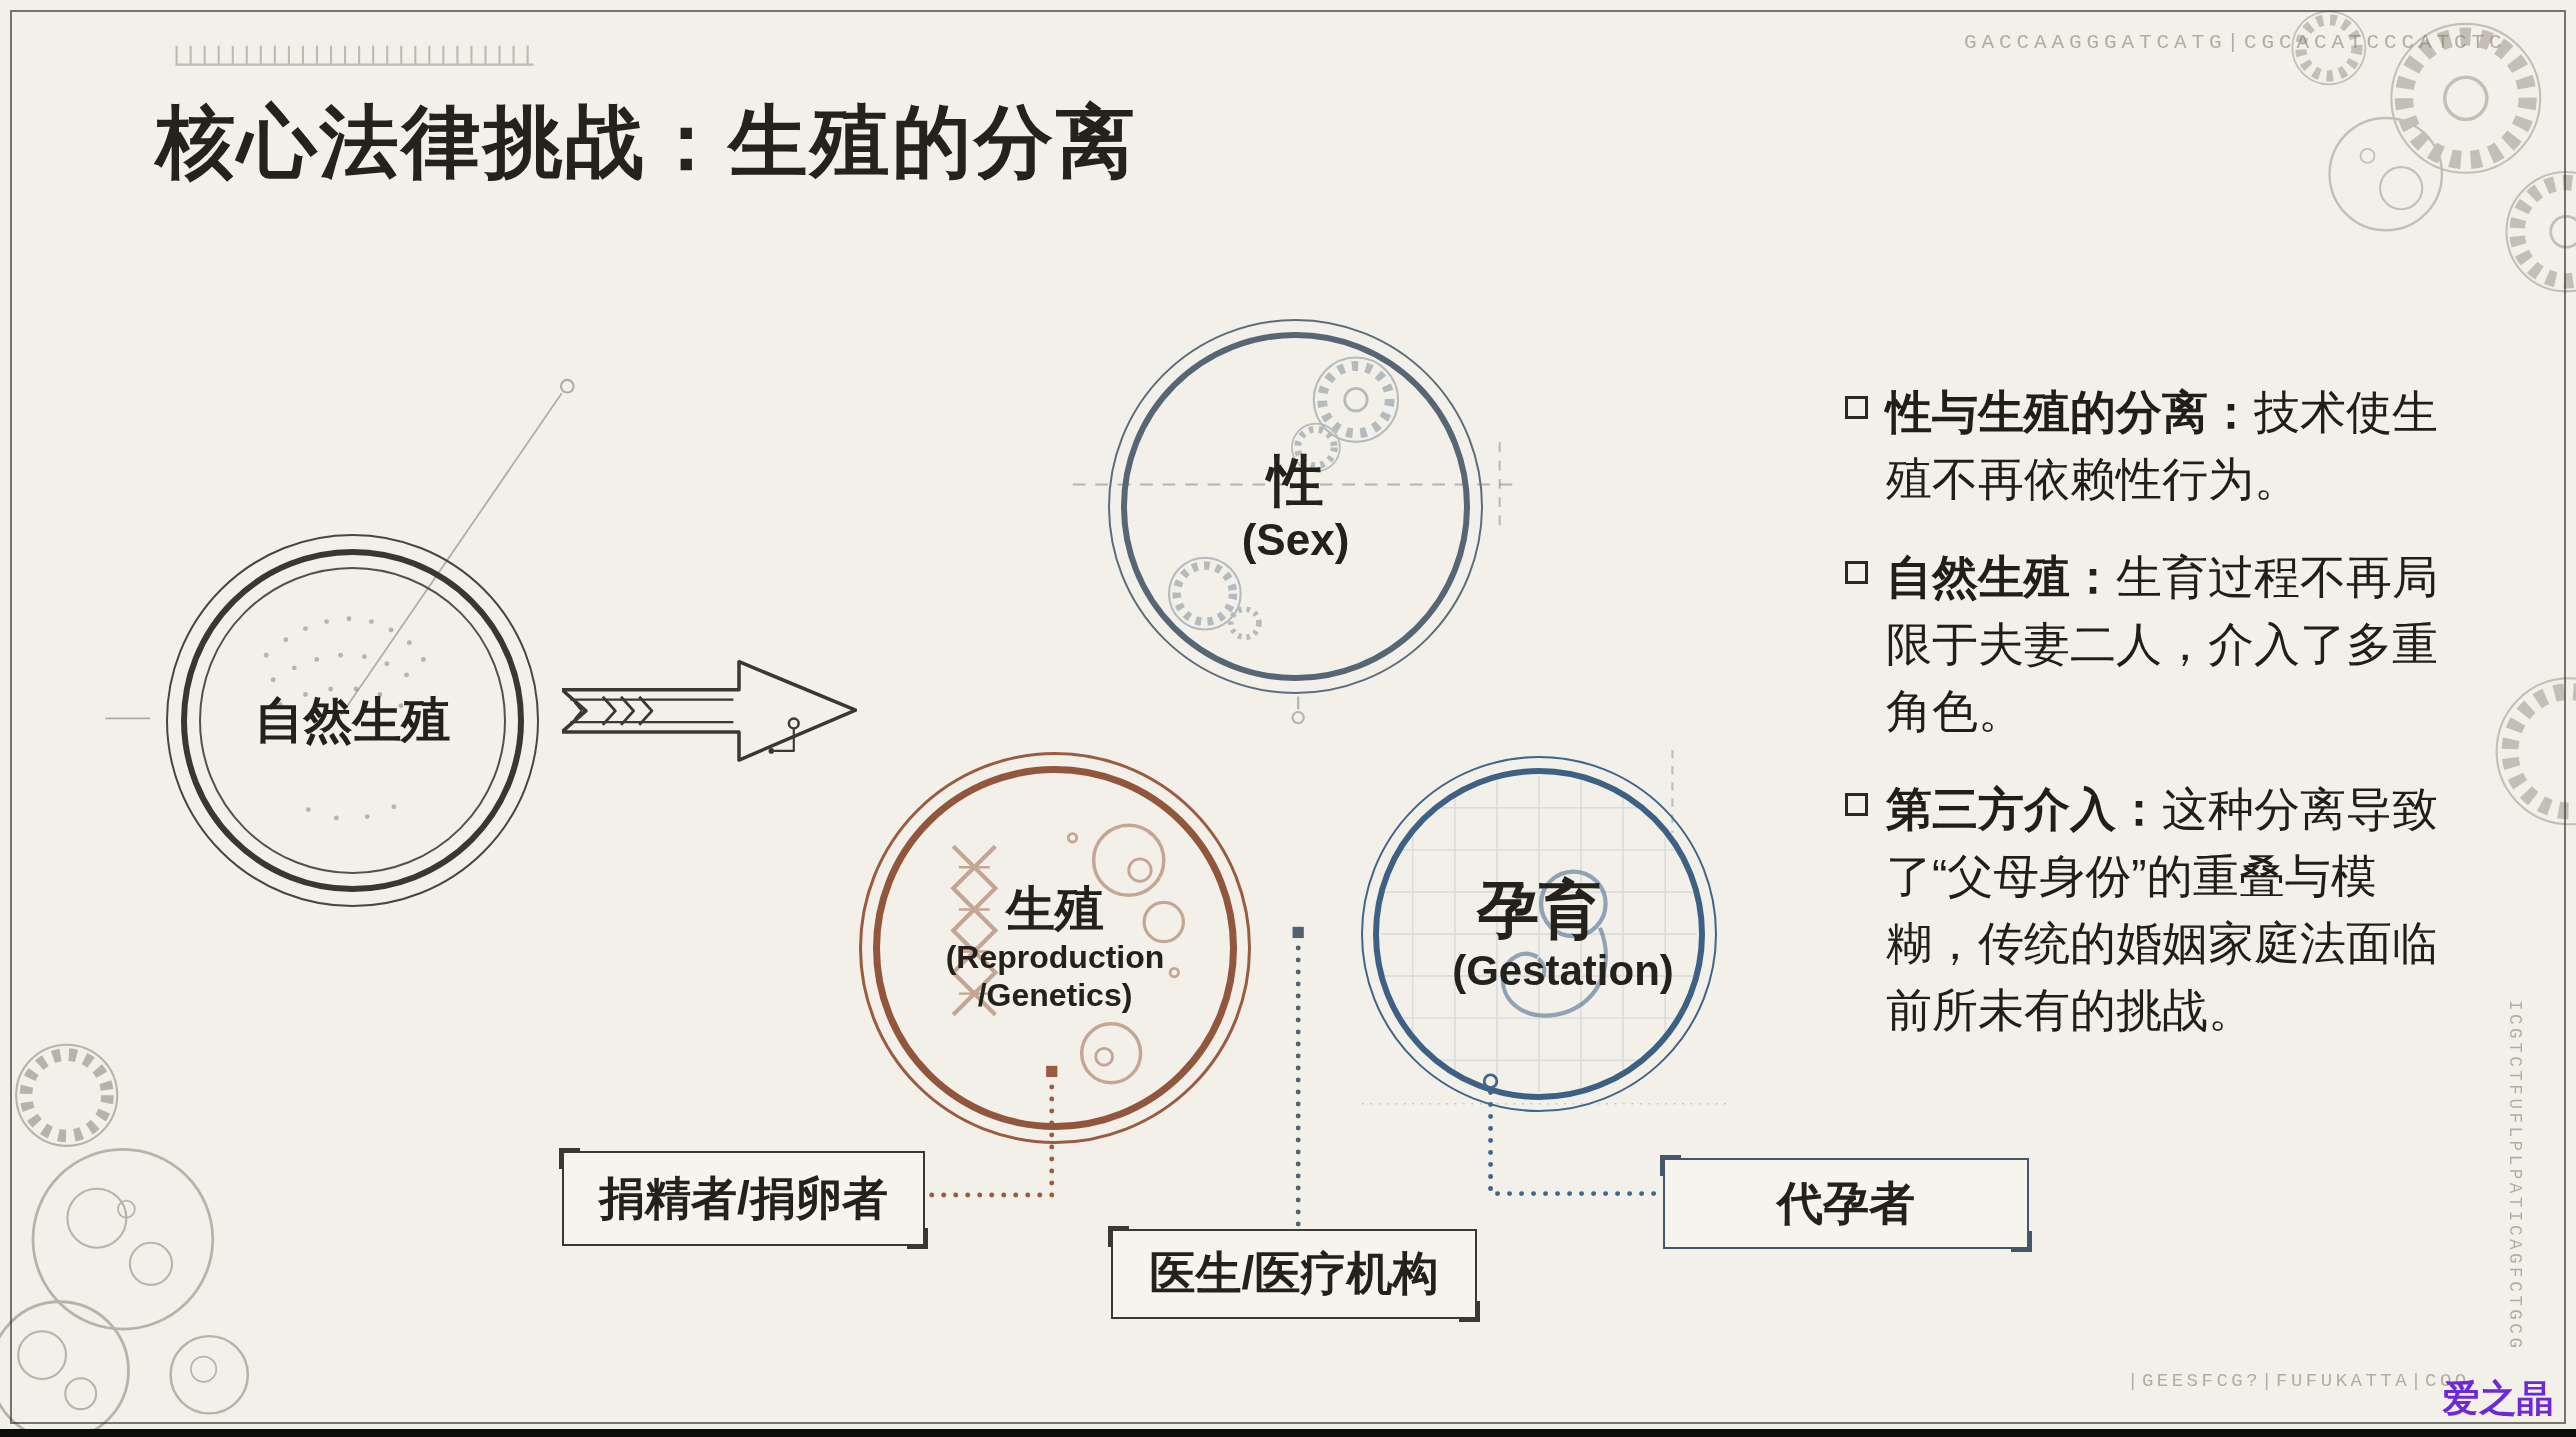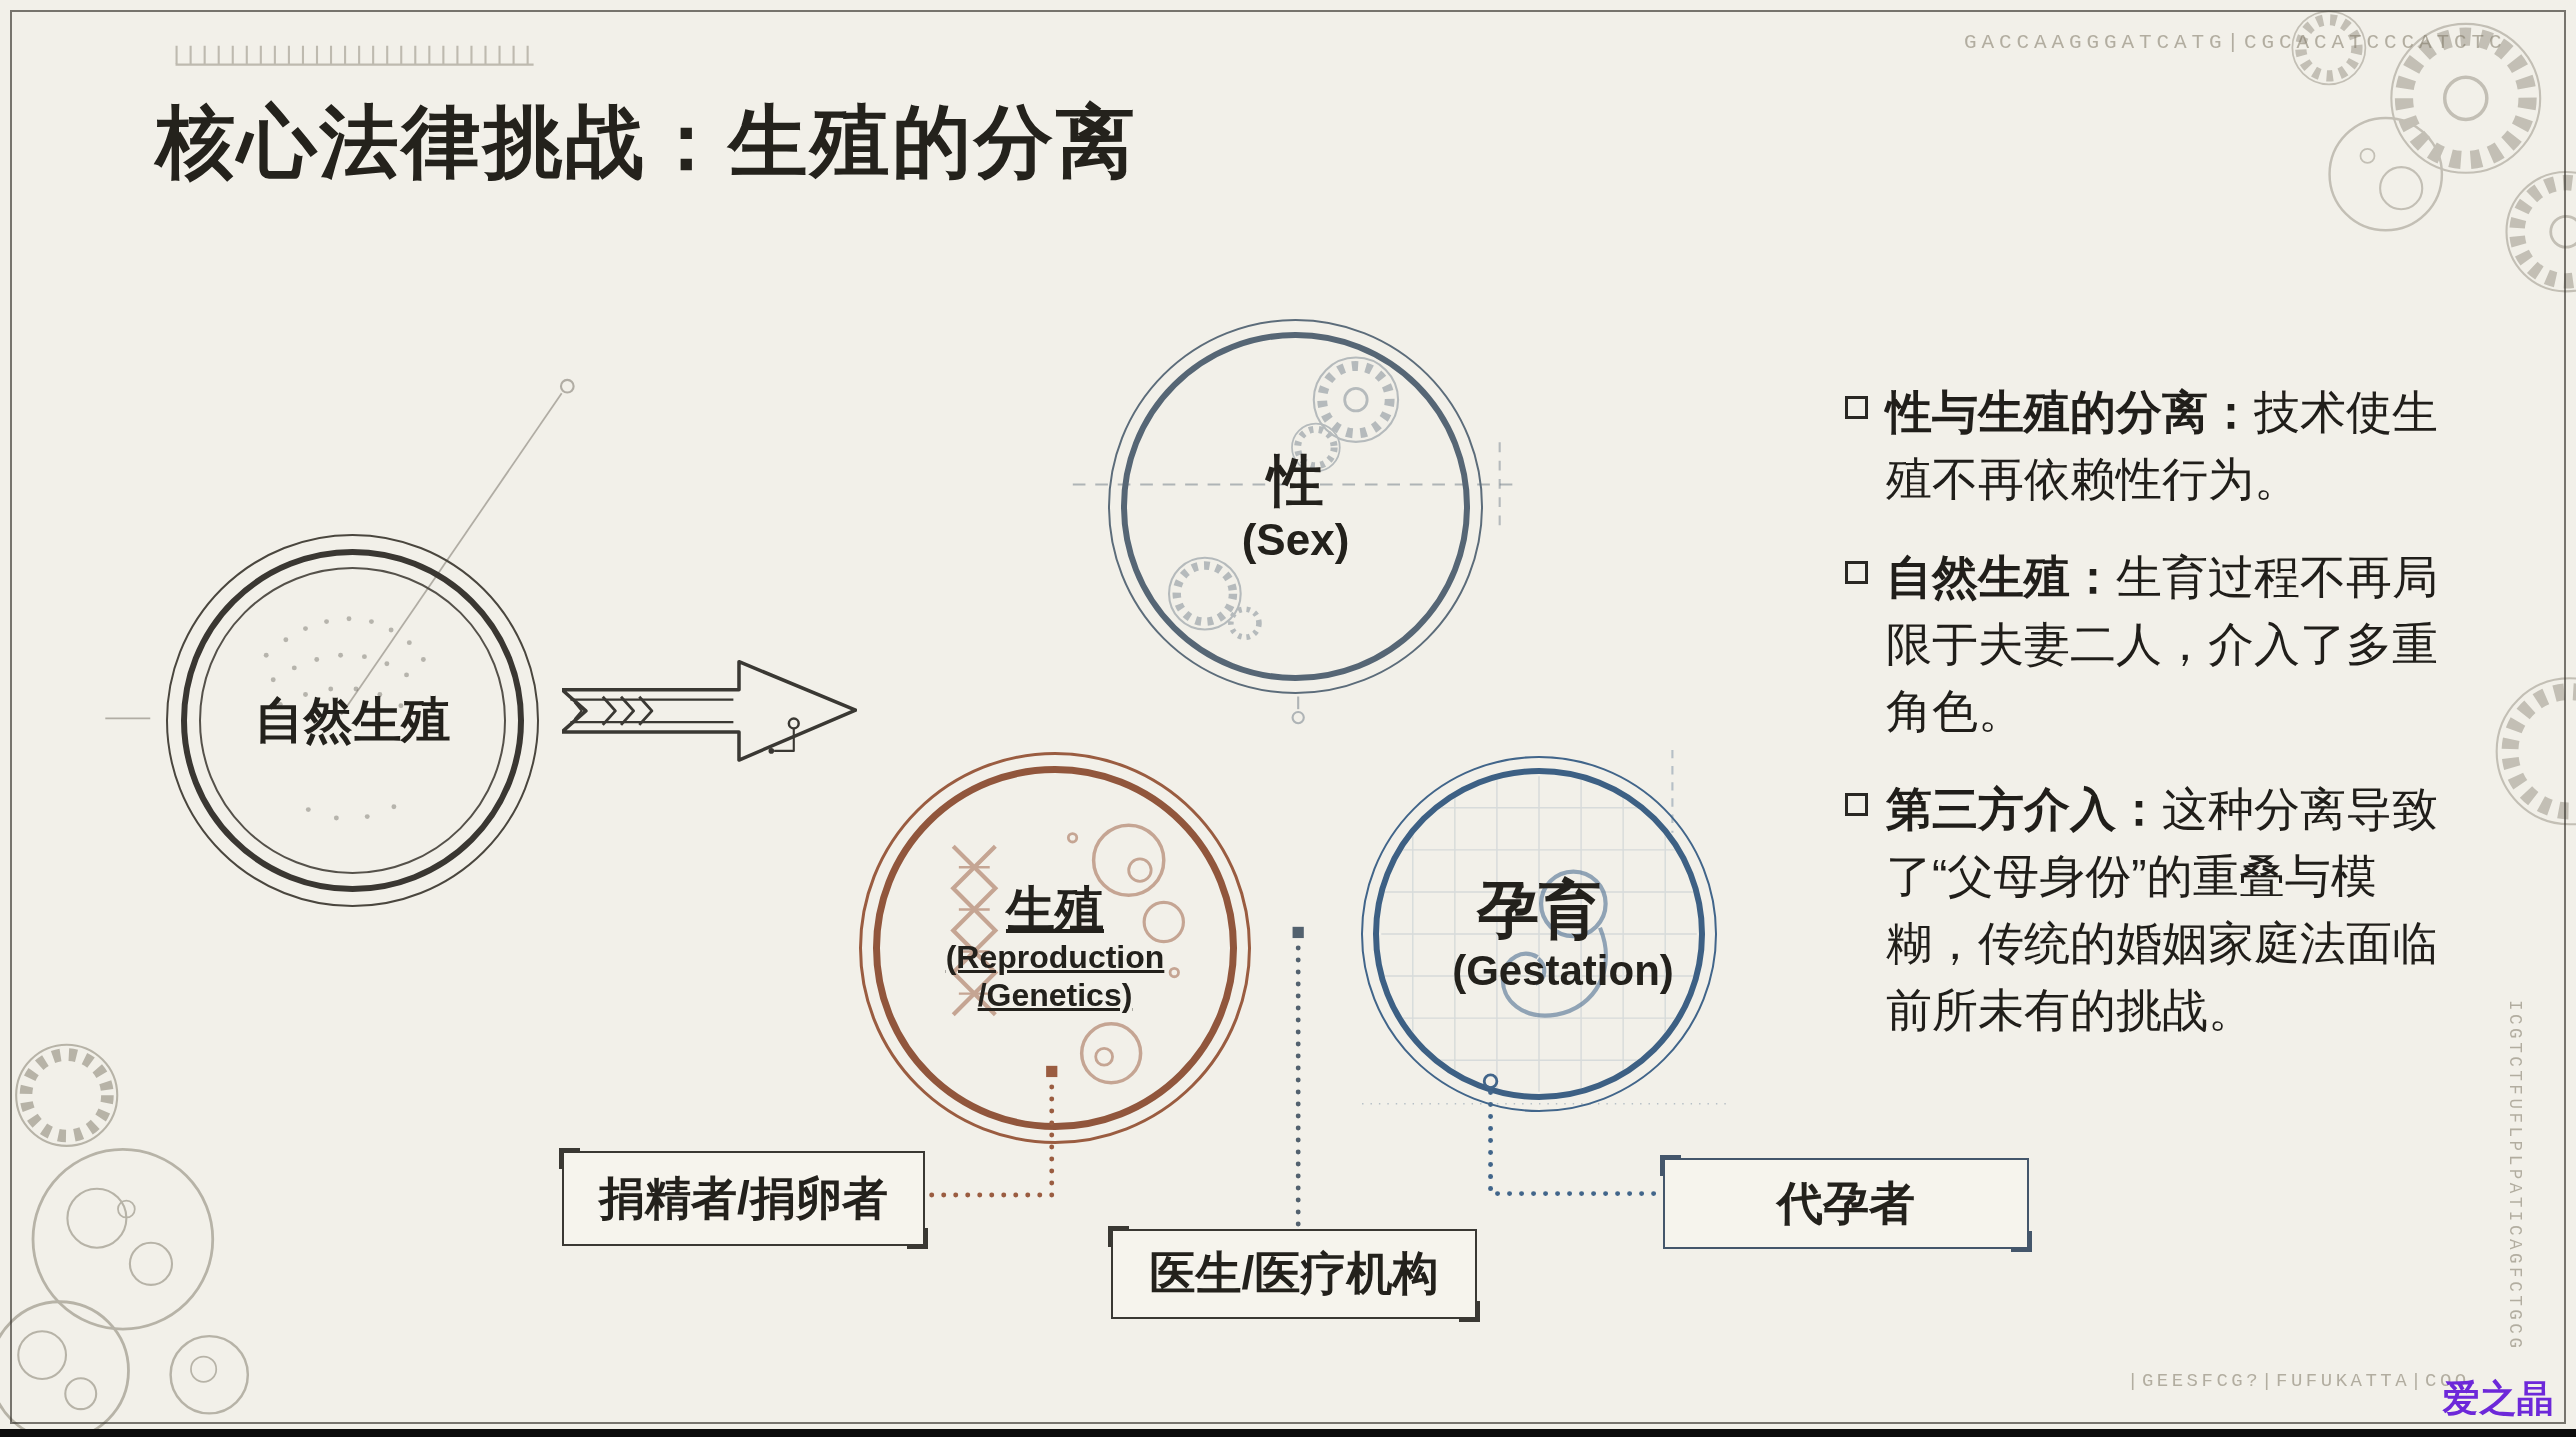--- a/index.html
+++ b/index.html
@@ -33,21 +33,21 @@
   .c-natural::before{inset:12.6px;border:6.3px solid #3a3732;}
   .c-natural::after{inset:31px;border:2.1px solid #55514a;}
   .c-natural .zh{font-size:49px;font-weight:800;}
 
   .c-sex{left:1108px;top:319px;width:371px;height:371px;border:2.8px solid #5c6c7a;}
   .c-sex::before{inset:11.2px;border:6.3px solid #56667(5);}
   .c-sex::before{inset:11.2px;border:6.3px solid #566675;}
   .c-sex .zh{font-size:56px;font-weight:800;}
   .c-sex .en{font-size:44px;font-weight:600;}
 
-  .c-repro{left:859px;top:752px;width:386px;height:386px;border:3.5px solid #9a5c40;text-decoration:underline;}
+  .c-repro{left:859px;top:752px;width:386px;height:386px;border:3.5px solid #9a5c40;}
   .c-repro::before{inset:11.2px;border:7.7px solid #91563c;}
   .c-repro .zh{font-size:49px;font-weight:800;}
   .c-repro .en{font-size:32px;font-weight:600;}
 
   .c-gest{left:1361px;top:756px;width:352px;height:352px;border:2.8px solid #41658a;}
   .c-gest::before{inset:9.8px;border:6.3px solid #3d6084;}
   .c-gest .zh{font-size:62px;font-weight:800;}
   .c-gest .en{font-size:42px;font-weight:600;margin-left:48px;}
 
   .circle svg.deco{position:absolute;inset:0;z-index:1;}

